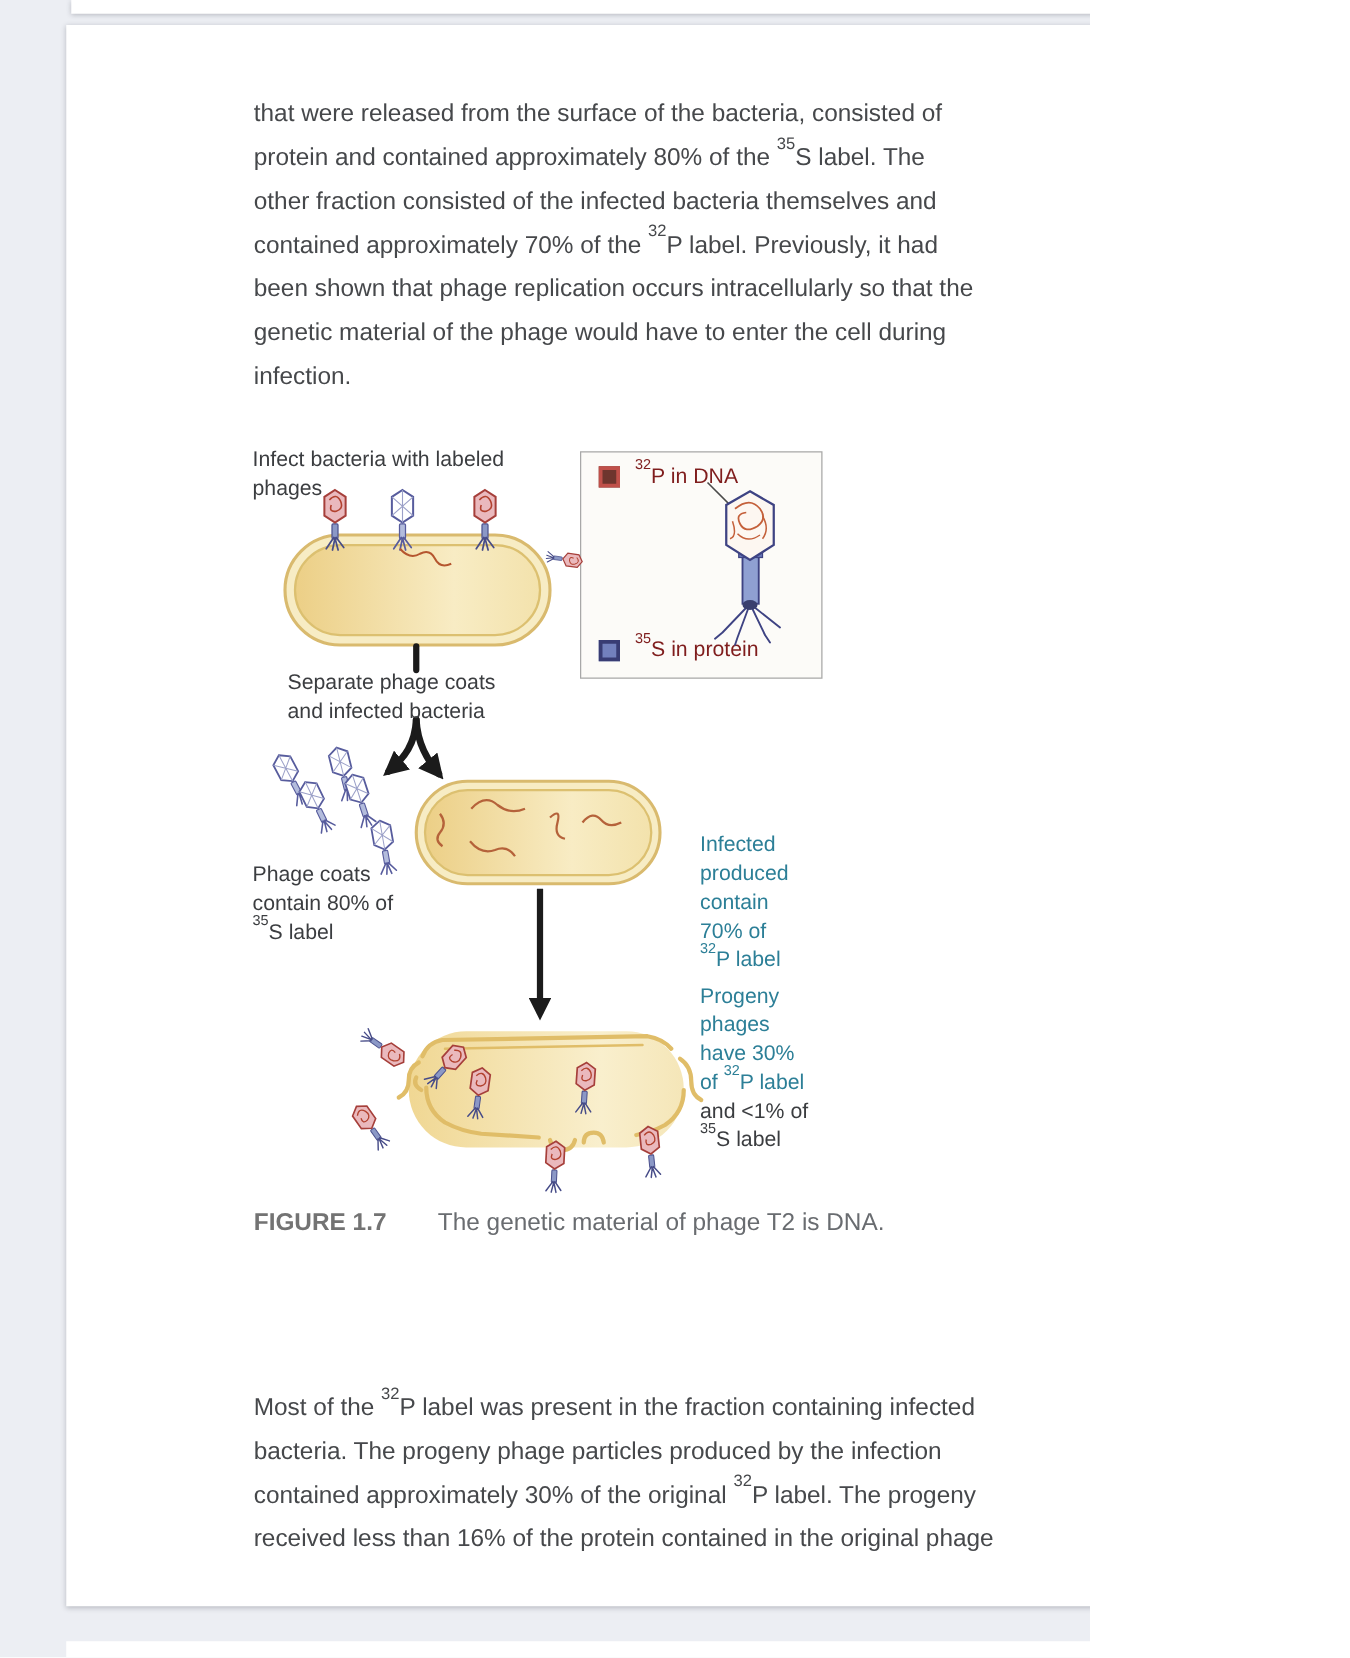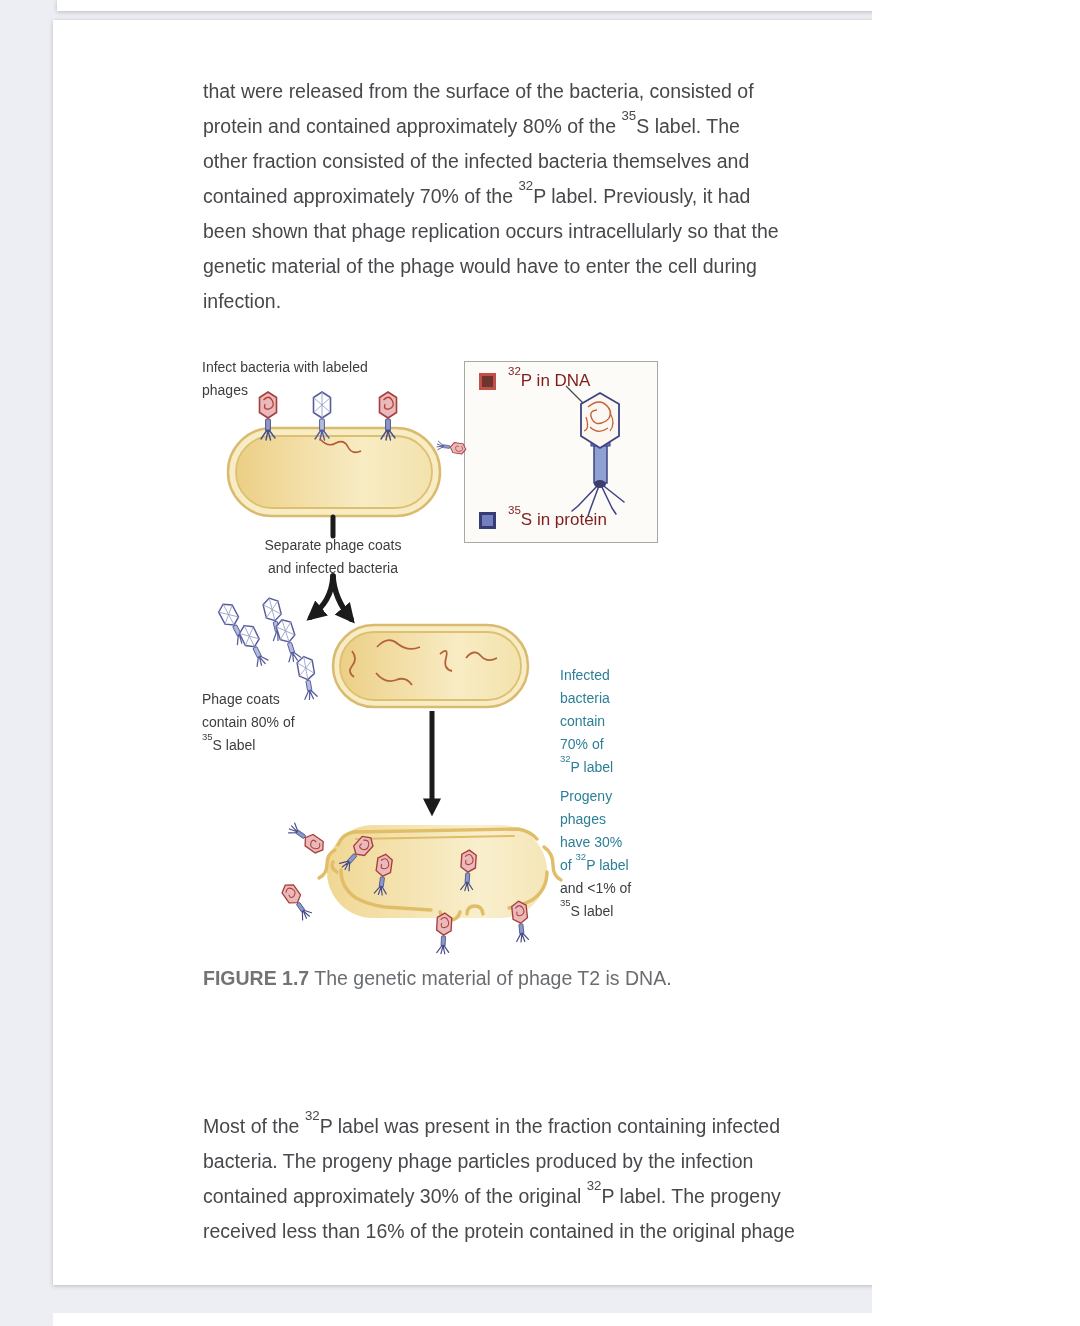--- a/index.html
+++ b/index.html
@@ -3,33 +3,33 @@
 <meta charset="utf-8">
 <style>
   html,body{margin:0;padding:0;}
   .screen{position:relative;width:872px;height:1326px;background:#eceef3;overflow:hidden;
           font-family:"Liberation Sans", sans-serif;}
   .page-card{position:absolute;background:#ffffff;box-shadow:0 1px 4px rgba(50,55,70,0.28);}
   .para{position:absolute;font-size:19.5px;line-height:35px;color:#46484b;}
   .tline{white-space:nowrap;}
   sup{font-size:68%;line-height:0;position:relative;top:-0.42em;}
   .figwrap{position:absolute;left:200px;top:355px;width:490px;height:612px;}
-  .figlbl{position:absolute;font-size:14px;line-height:23px;color:#3b3d40;white-space:nowrap;z-index:3;}
+  .figlbl{position:absolute;font-size:17px;line-height:23px;color:#3b3d40;white-space:nowrap;z-index:3;}
   .teal{color:#2c7f97;}
-  .center{text-align:center;}
+  .center{}
   .legendbox{position:absolute;left:264px;top:6px;width:192px;height:180px;background:#fcfbf8;
              border:1.5px solid #a8a8a8;z-index:1;}
   .swatch{position:absolute;width:11px;height:11px;border-style:solid;border-width:3px;}
   .swatch.red{background:#6e352e;border-color:#c0504a;left:14px;top:11px;}
   .swatch.blue{background:#7280bd;border-color:#383c74;left:14px;top:150px;}
   .legend-lbl{position:absolute;font-size:17px;line-height:23px;color:#7f1d1d;white-space:nowrap;}
   .figsvg{position:absolute;left:0;top:0;z-index:2;}
   .caption{position:absolute;left:203px;top:963px;font-size:19.5px;line-height:30px;white-space:nowrap;}
   .caption .cap-b{font-weight:700;color:#737373;}
-  .caption .cap-t{color:#696c70;}
+  .caption .cap-t{color:#696c70;margin-left:36px;}
 </style>
 </head>
 <body>
 
 <div class="screen">
 
   <div class="page-card" style="left:57px;top:0;width:970px;height:11px;"></div>
 
   <div class="page-card" style="left:53px;top:20px;width:975px;height:1265px;"></div>
 
@@ -168,21 +168,21 @@
     </div>
 
     <div class="figlbl" style="left:2px;top:333px;">
       <div>Phage coats</div>
       <div>contain 80% of</div>
       <div><sup>35</sup>S label</div>
     </div>
 
     <div class="figlbl teal" style="left:360px;top:261px;margin-top:48px;">
       <div>Infected</div>
-      <div>bacteria</div>
+      <div>produced</div>
       <div>contain</div>
       <div>70% of</div>
       <div><sup>32</sup>P label</div>
     </div>
 
 
     <div class="figlbl" style="left:360px;top:430px;">
       <div class="teal">Progeny</div>
       <div class="teal">phages</div>
       <div class="teal">have 30%</div>

